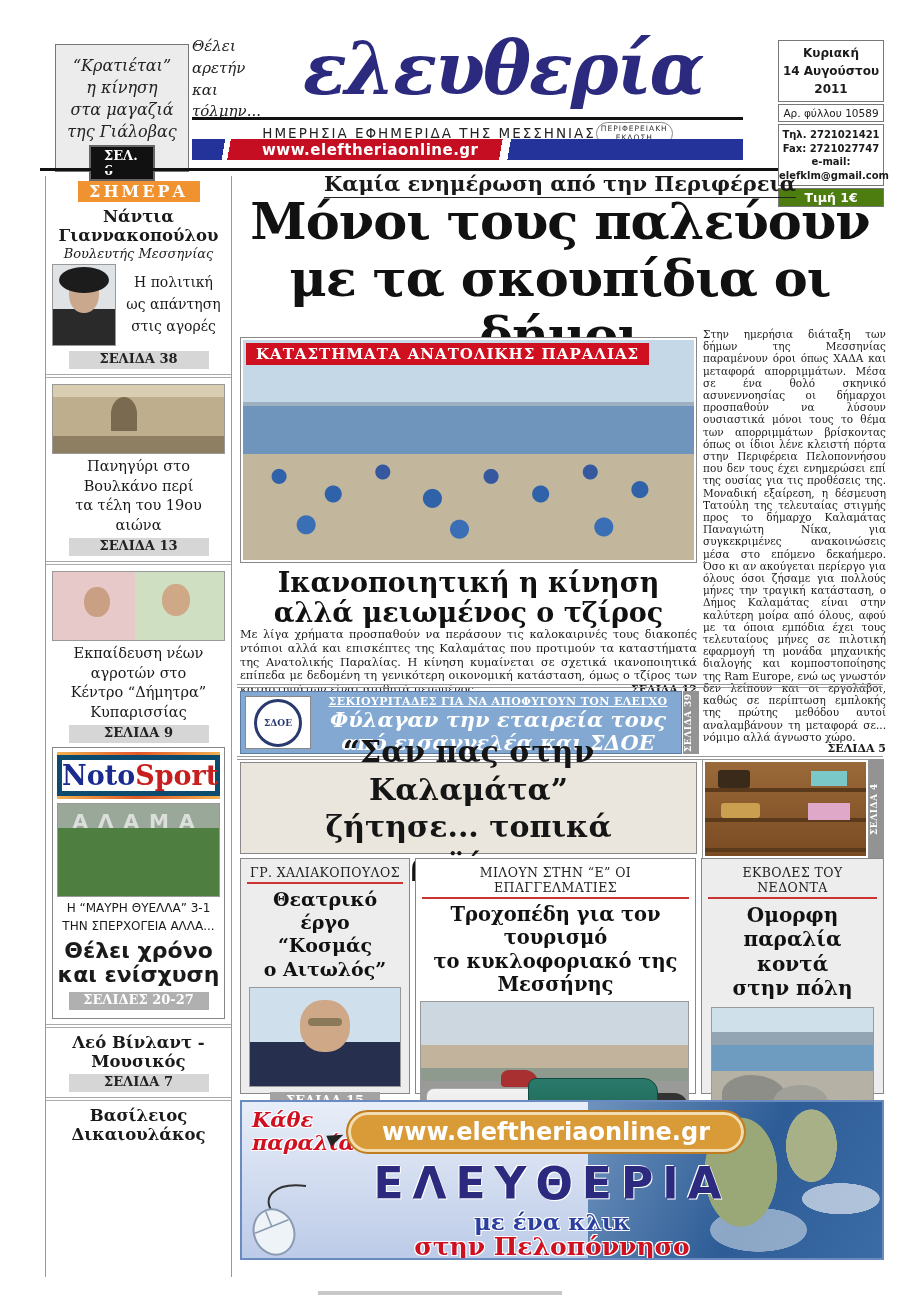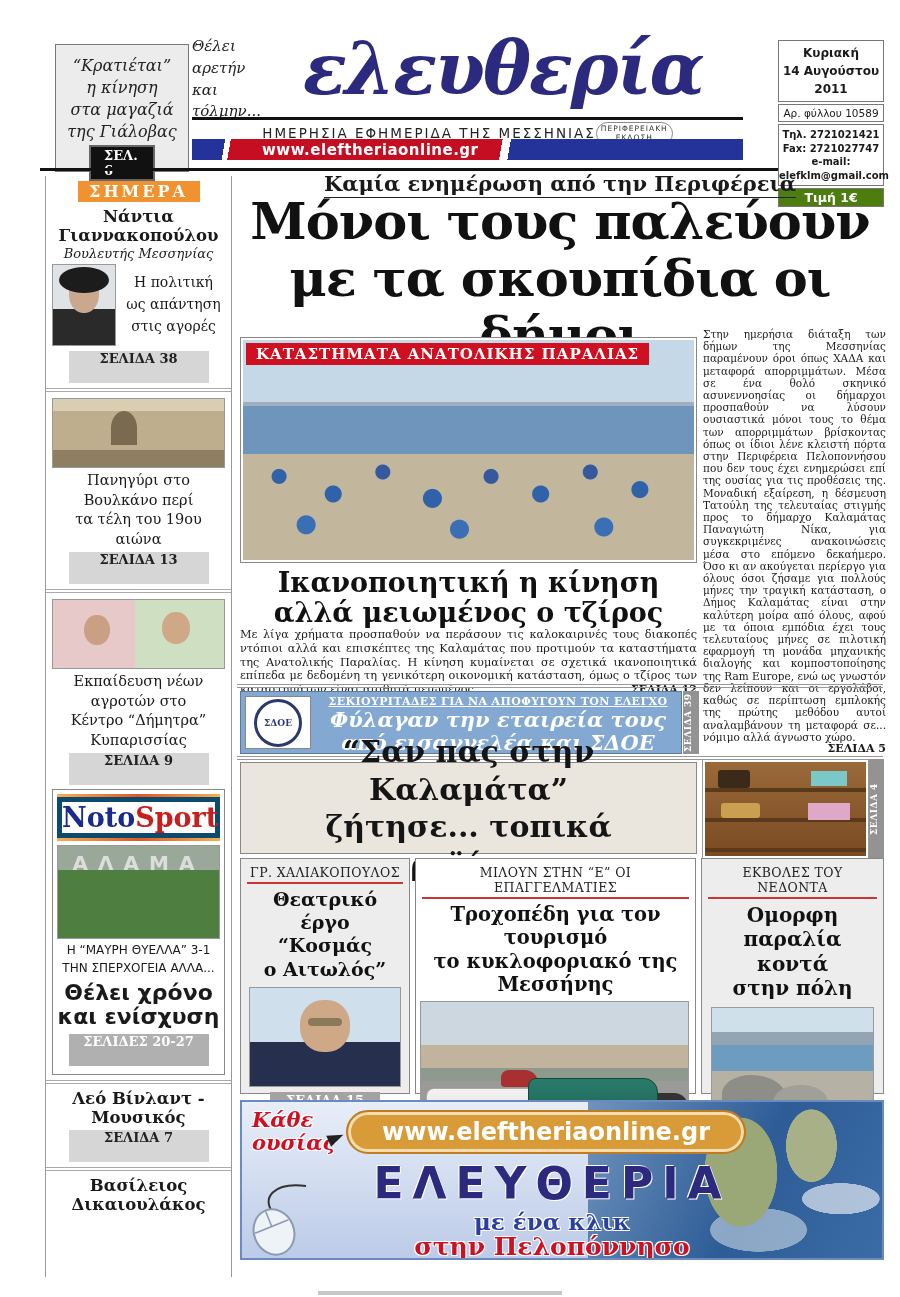--- a/index.html
+++ b/index.html
@@ -39,21 +39,21 @@
   .sb-header{width:122px;margin:5px auto 6px;background:#f0922f;color:#fff;font-weight:bold;font-size:16px;
              text-align:center;letter-spacing:3px;padding:1px 0;}
   .sb-name{font-size:16.5px;font-weight:bold;text-align:center;line-height:1.15;}
   .sb-role{font-size:13px;font-style:italic;text-align:center;margin-bottom:3px;}
   .sb-row{display:flex;gap:6px;align-items:center;margin:3px 0 5px;}
   .ph{border:1px solid #999;box-sizing:border-box;position:relative;overflow:hidden;}
   .ph-port{width:64px;height:82px;flex:none;}
   .sb-text{flex:1;font-size:14px;text-align:center;line-height:1.55;}
   .sb-cap{font-size:14.5px;text-align:center;line-height:1.35;margin:3px 0;}
   .sb-badge{width:140px;margin:2px auto 4px;background:#d6d6d6;color:#222;font-weight:bold;font-size:13px;
-            text-align:center;padding:0 0 17px;}
+            text-align:center;padding:0 0 3px;}
   .sb-sep{height:2px;border-top:1px solid #aaa;border-bottom:1px solid #aaa;margin:5px -6px 6px;}
   .wide{width:100%;height:70px;margin:2px 0;}
   
   .ph-nantia{background:linear-gradient(180deg,#dfe3e6 0 55%,#2a2a2a 55% 100%);}
   .ph-nantia::before{content:"";position:absolute;left:16px;top:8px;width:30px;height:40px;border-radius:46%;background:#c9a88e;}
   .ph-nantia::after{content:"";position:absolute;left:6px;top:2px;width:50px;height:26px;border-radius:50%;background:#1c1c1c;}
   .ph-castle{background:linear-gradient(180deg,#d9cdb2 0 18%,#bfae8d 18% 75%,#8f7f62 75% 100%);}
   .ph-castle::before{content:"";position:absolute;left:34%;top:18%;width:26px;height:34px;border-radius:50% 50% 0 0;background:#7a6a50;}
   .ph-men{background:linear-gradient(90deg,#e8c9c9 0 48%,#cfe0c2 48% 100%);}
   .ph-men::before{content:"";position:absolute;left:18%;top:22%;width:26px;height:30px;border-radius:48%;background:#c9a084;}
@@ -371,21 +371,21 @@
 παραλία
 κοντά
 στην πόλη</div>
     <div class="ph ph-nedontas"></div>
     <span class="col-badge">ΣΕΛΙΔΑ 11</span>
   </div>
 
   <div class="abs banner">
     <div class="map"></div>
     <div class="banner-tag pl">Κάθε
-ουσίας</div>
+παραλία</div>
     <div class="cursor"></div>
     <div class="pill">
       <span>www.eleftheriaonline.gr</span>
     </div>
     <div class="banner-logo">ΕΛΕΥΘΕΡΙΑ</div>
     <div class="banner-l1">με ένα κλικ</div>
     <div class="banner-l2">στην Πελοπόννησο</div>
     <svg class="mouse" width="86" height="74" viewBox="0 0 86 74">
       <path d="M62 4 C 30 0, 16 16, 30 32" fill="none" stroke="#333" stroke-width="2"></path>
       <g transform="rotate(-22 30 50)">

